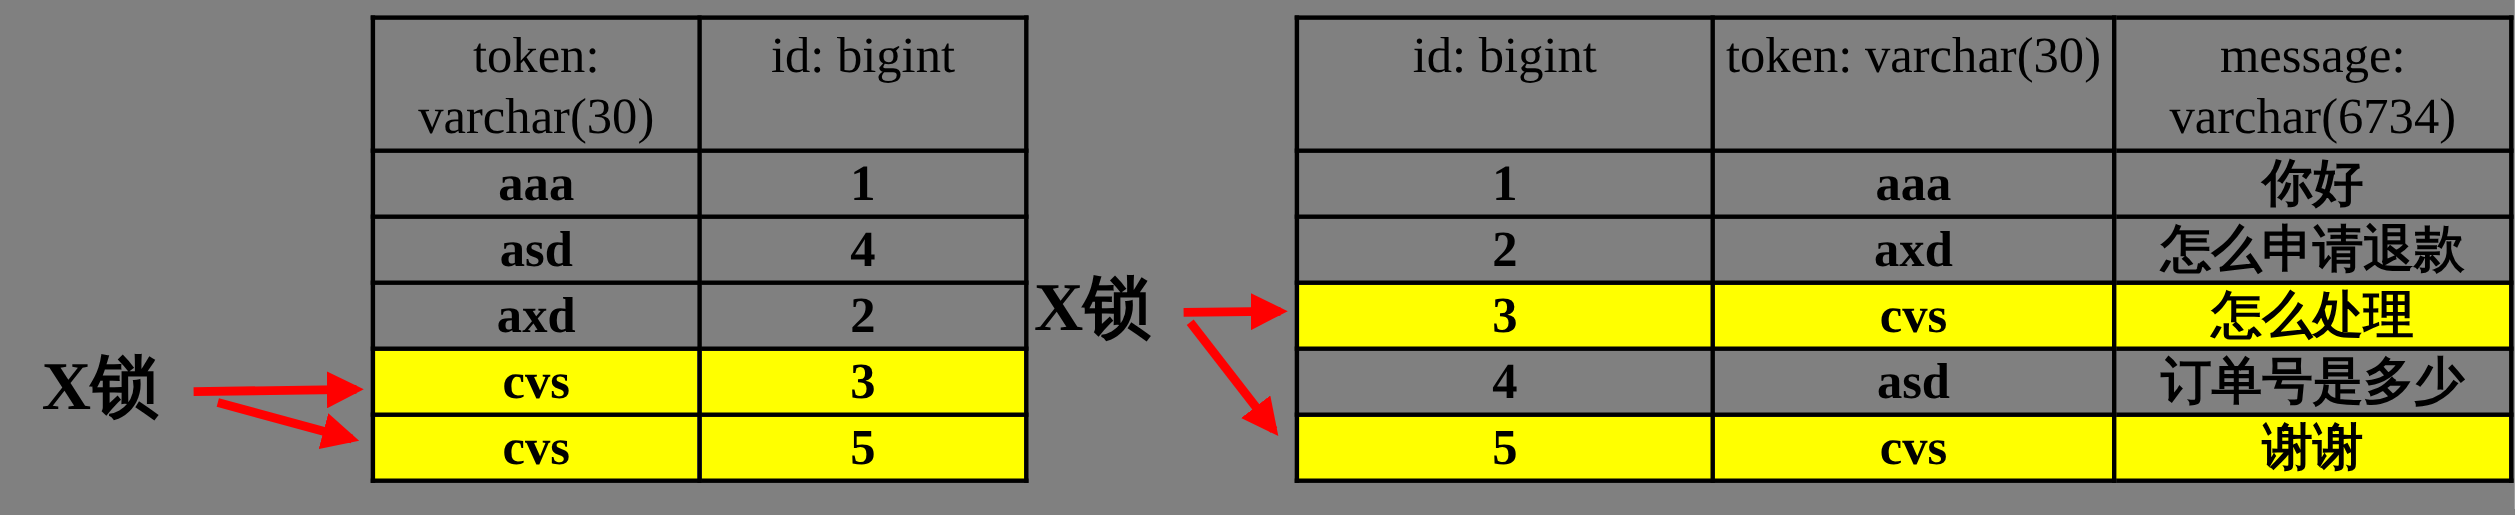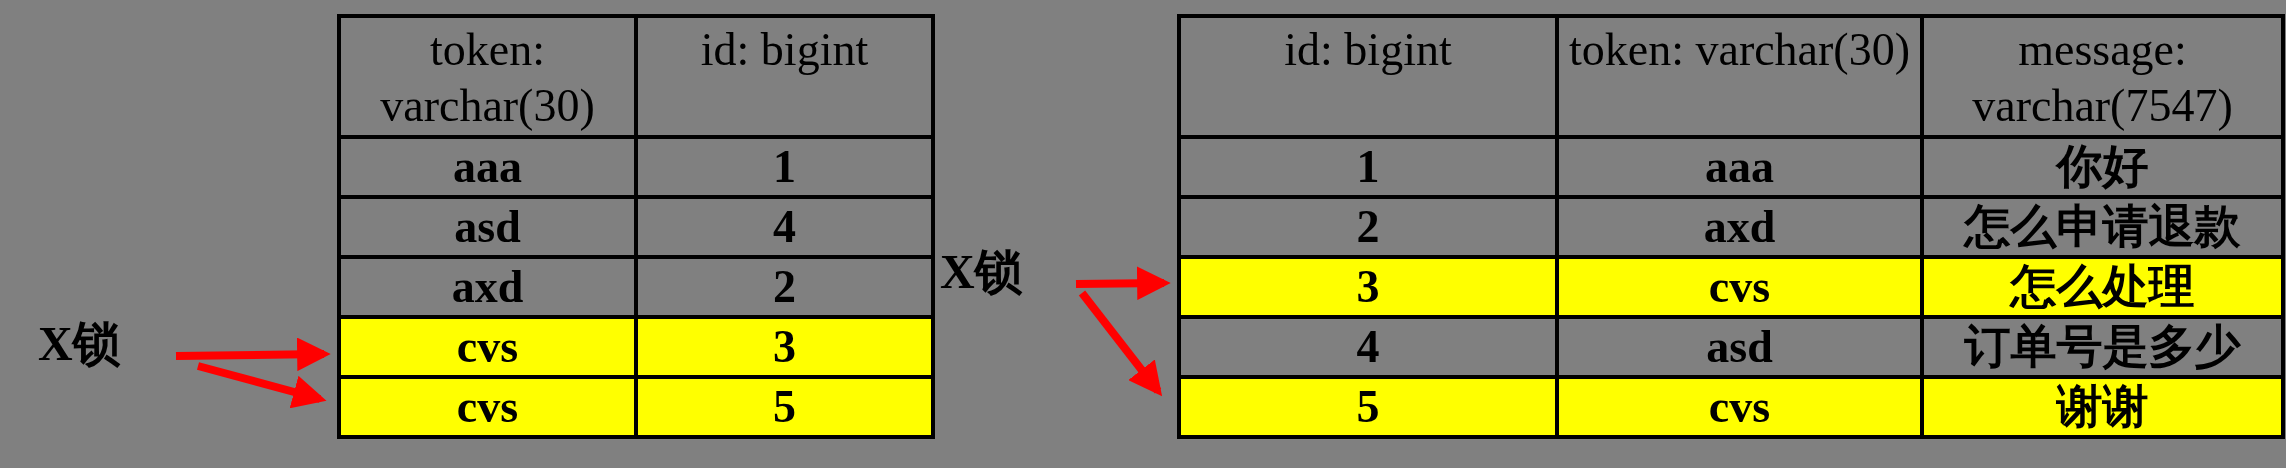--- a/index.html
+++ b/index.html
@@ -43,21 +43,21 @@
     height: 56px;
     vertical-align: middle;
     font-weight: bold;
   }
   table.db tbody tr.highlighted td { background: var(--hl); }
   #left-table  { left: 337px; top: 14px; width: 594px; }
   #right-table { left: 1177px; top: 14px; width: 1104px; }
   .xlock {
     position: absolute;
     font-weight: bold;
-    font-size: 48px;
+    font-size: 62px;
     line-height: 1.1;
     color: var(--ink);
     white-space: nowrap;
   }
   #xlock-left  { left: 38px;  top: 318px; }
   #xlock-right { left: 940px; top: 246px; }
   svg.arrows {
     position: absolute;
     left: 0; top: 0;
     pointer-events: none;
@@ -111,21 +111,21 @@
   <table class="db" id="right-table">
     <colgroup>
         <col style="width:378px">
         <col style="width:365px">
         <col style="width:361px">
       </colgroup>
     <thead>
       <tr>
         <th>id: bigint</th>
         <th>token: varchar(30)</th>
-        <th>message: varchar(7547)</th>
+        <th>message: varchar(6734)</th>
       </tr>
     </thead>
     <tbody>
       <tr>
         <td>1</td>
         <td>aaa</td>
         <td>你好</td>
       </tr>
       <tr>
         <td>2</td>

